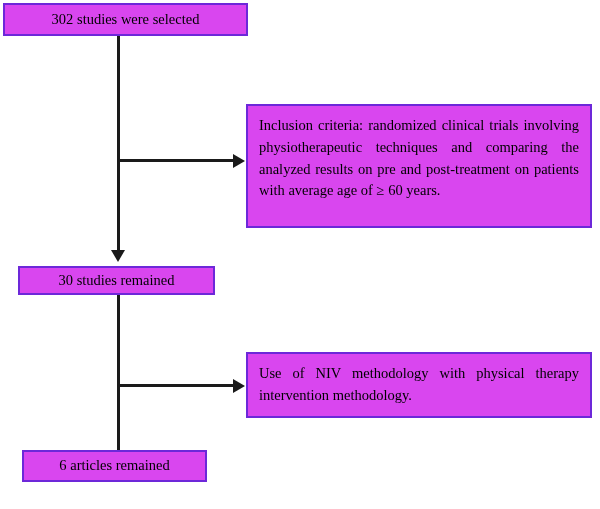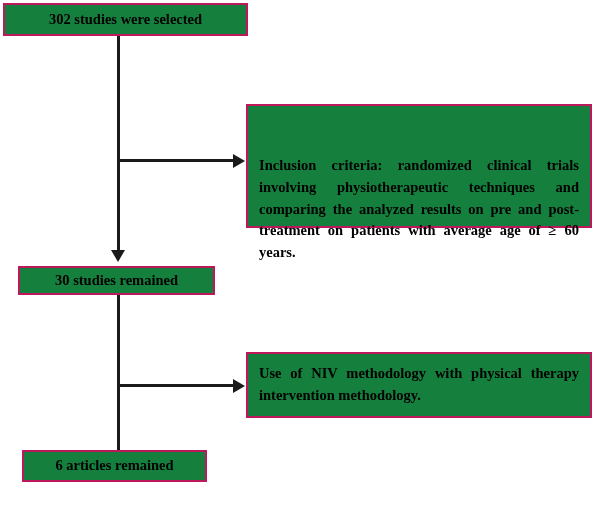--- a/index.html
+++ b/index.html
@@ -13,23 +13,22 @@
     width: 600px;
     height: 509px;
     background: #ffffff;
     font-family: "Liberation Serif", "DejaVu Serif", serif;
     color: #000000;
     overflow: hidden;
   }
   .node {
     position: absolute;
     box-sizing: border-box;
-    border: 2px solid #be185d;
-    background: #15803d;
-    font-weight: bold;
+    border: 2px solid #6d28d9;
+    background: #d946ef;
   }
   .node-label {
     display: block;
     font-size: 14.5px;
     line-height: 1.45;
     color: #000000;
   }
   
   .node-terminal {
     display: flex;
@@ -45,21 +44,20 @@
     padding: 9px 11px 8px 11px;
   }
   .node-criteria .node-label {
     text-align: justify;
     text-justify: inter-word;
     font-size: 14.5px;
     line-height: 1.5;
   }
   .node-criteria .node-label.last-line-flush {
     text-align: justify;
-    margin-top: 40px;
   }
   
   .edge {
     position: absolute;
     background: #1a1a1a;
   }
   .edge-v { width: 3px; }
   .edge-h { height: 3px; }
   .arrowhead {
     position: absolute;

